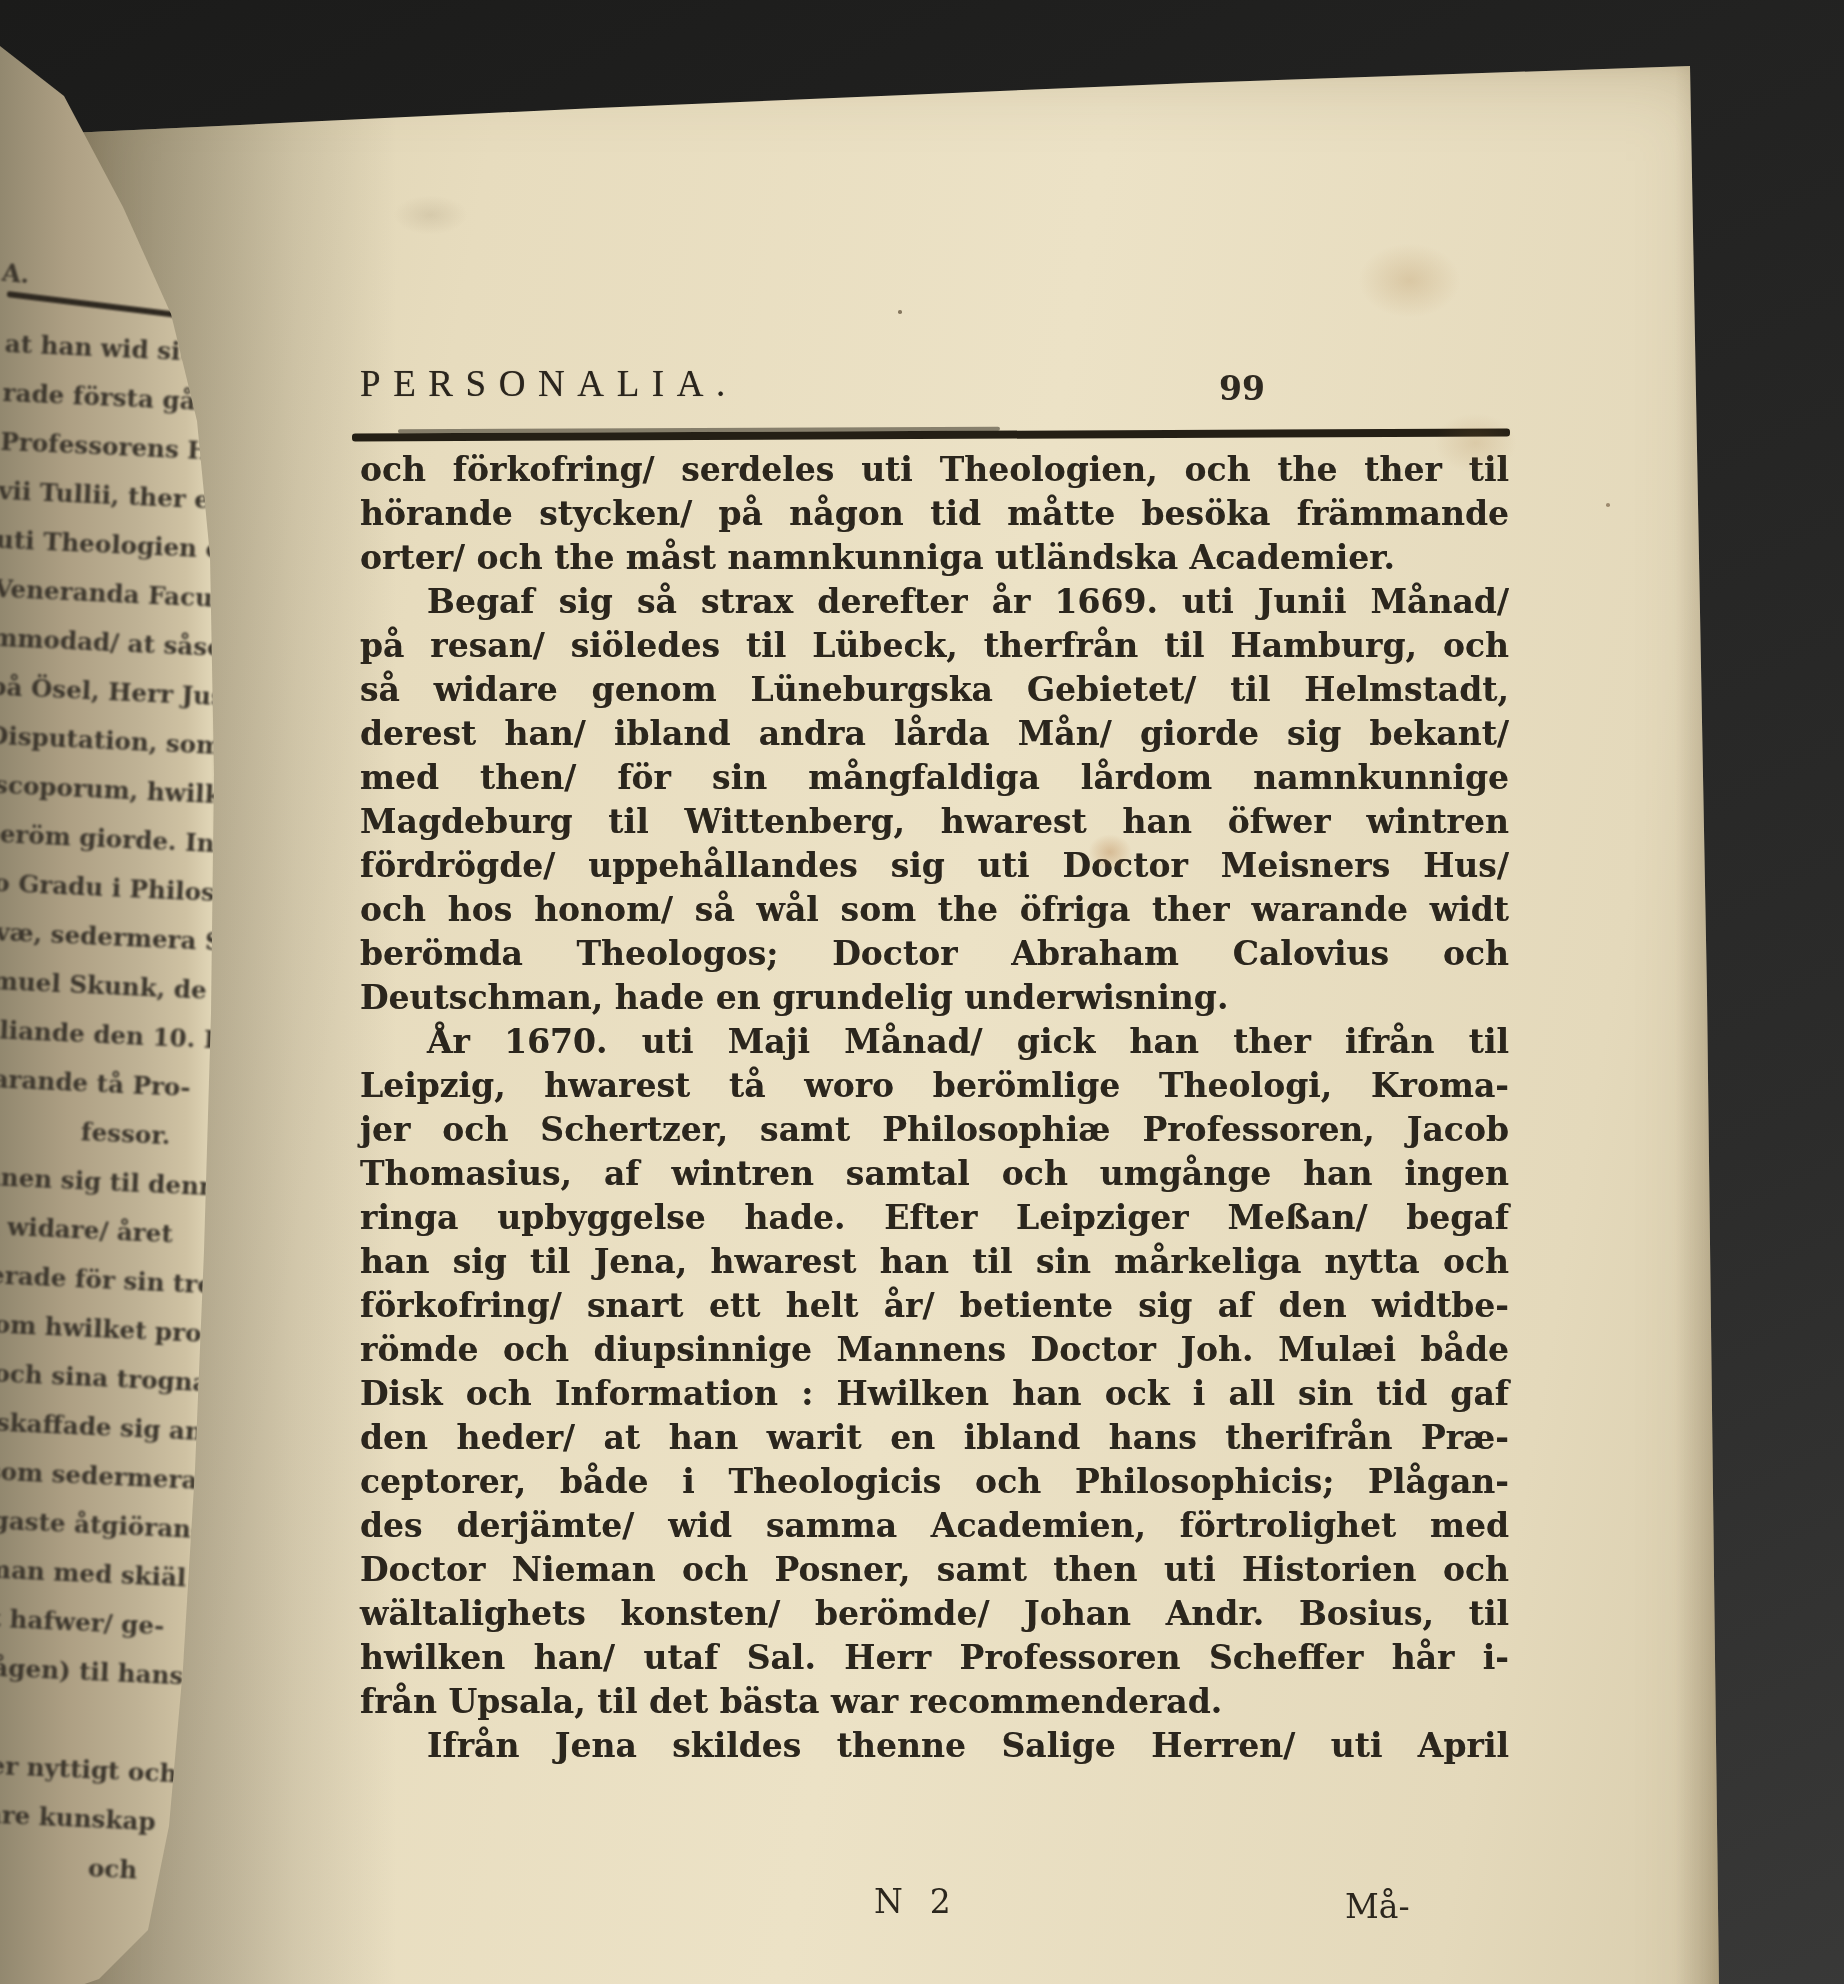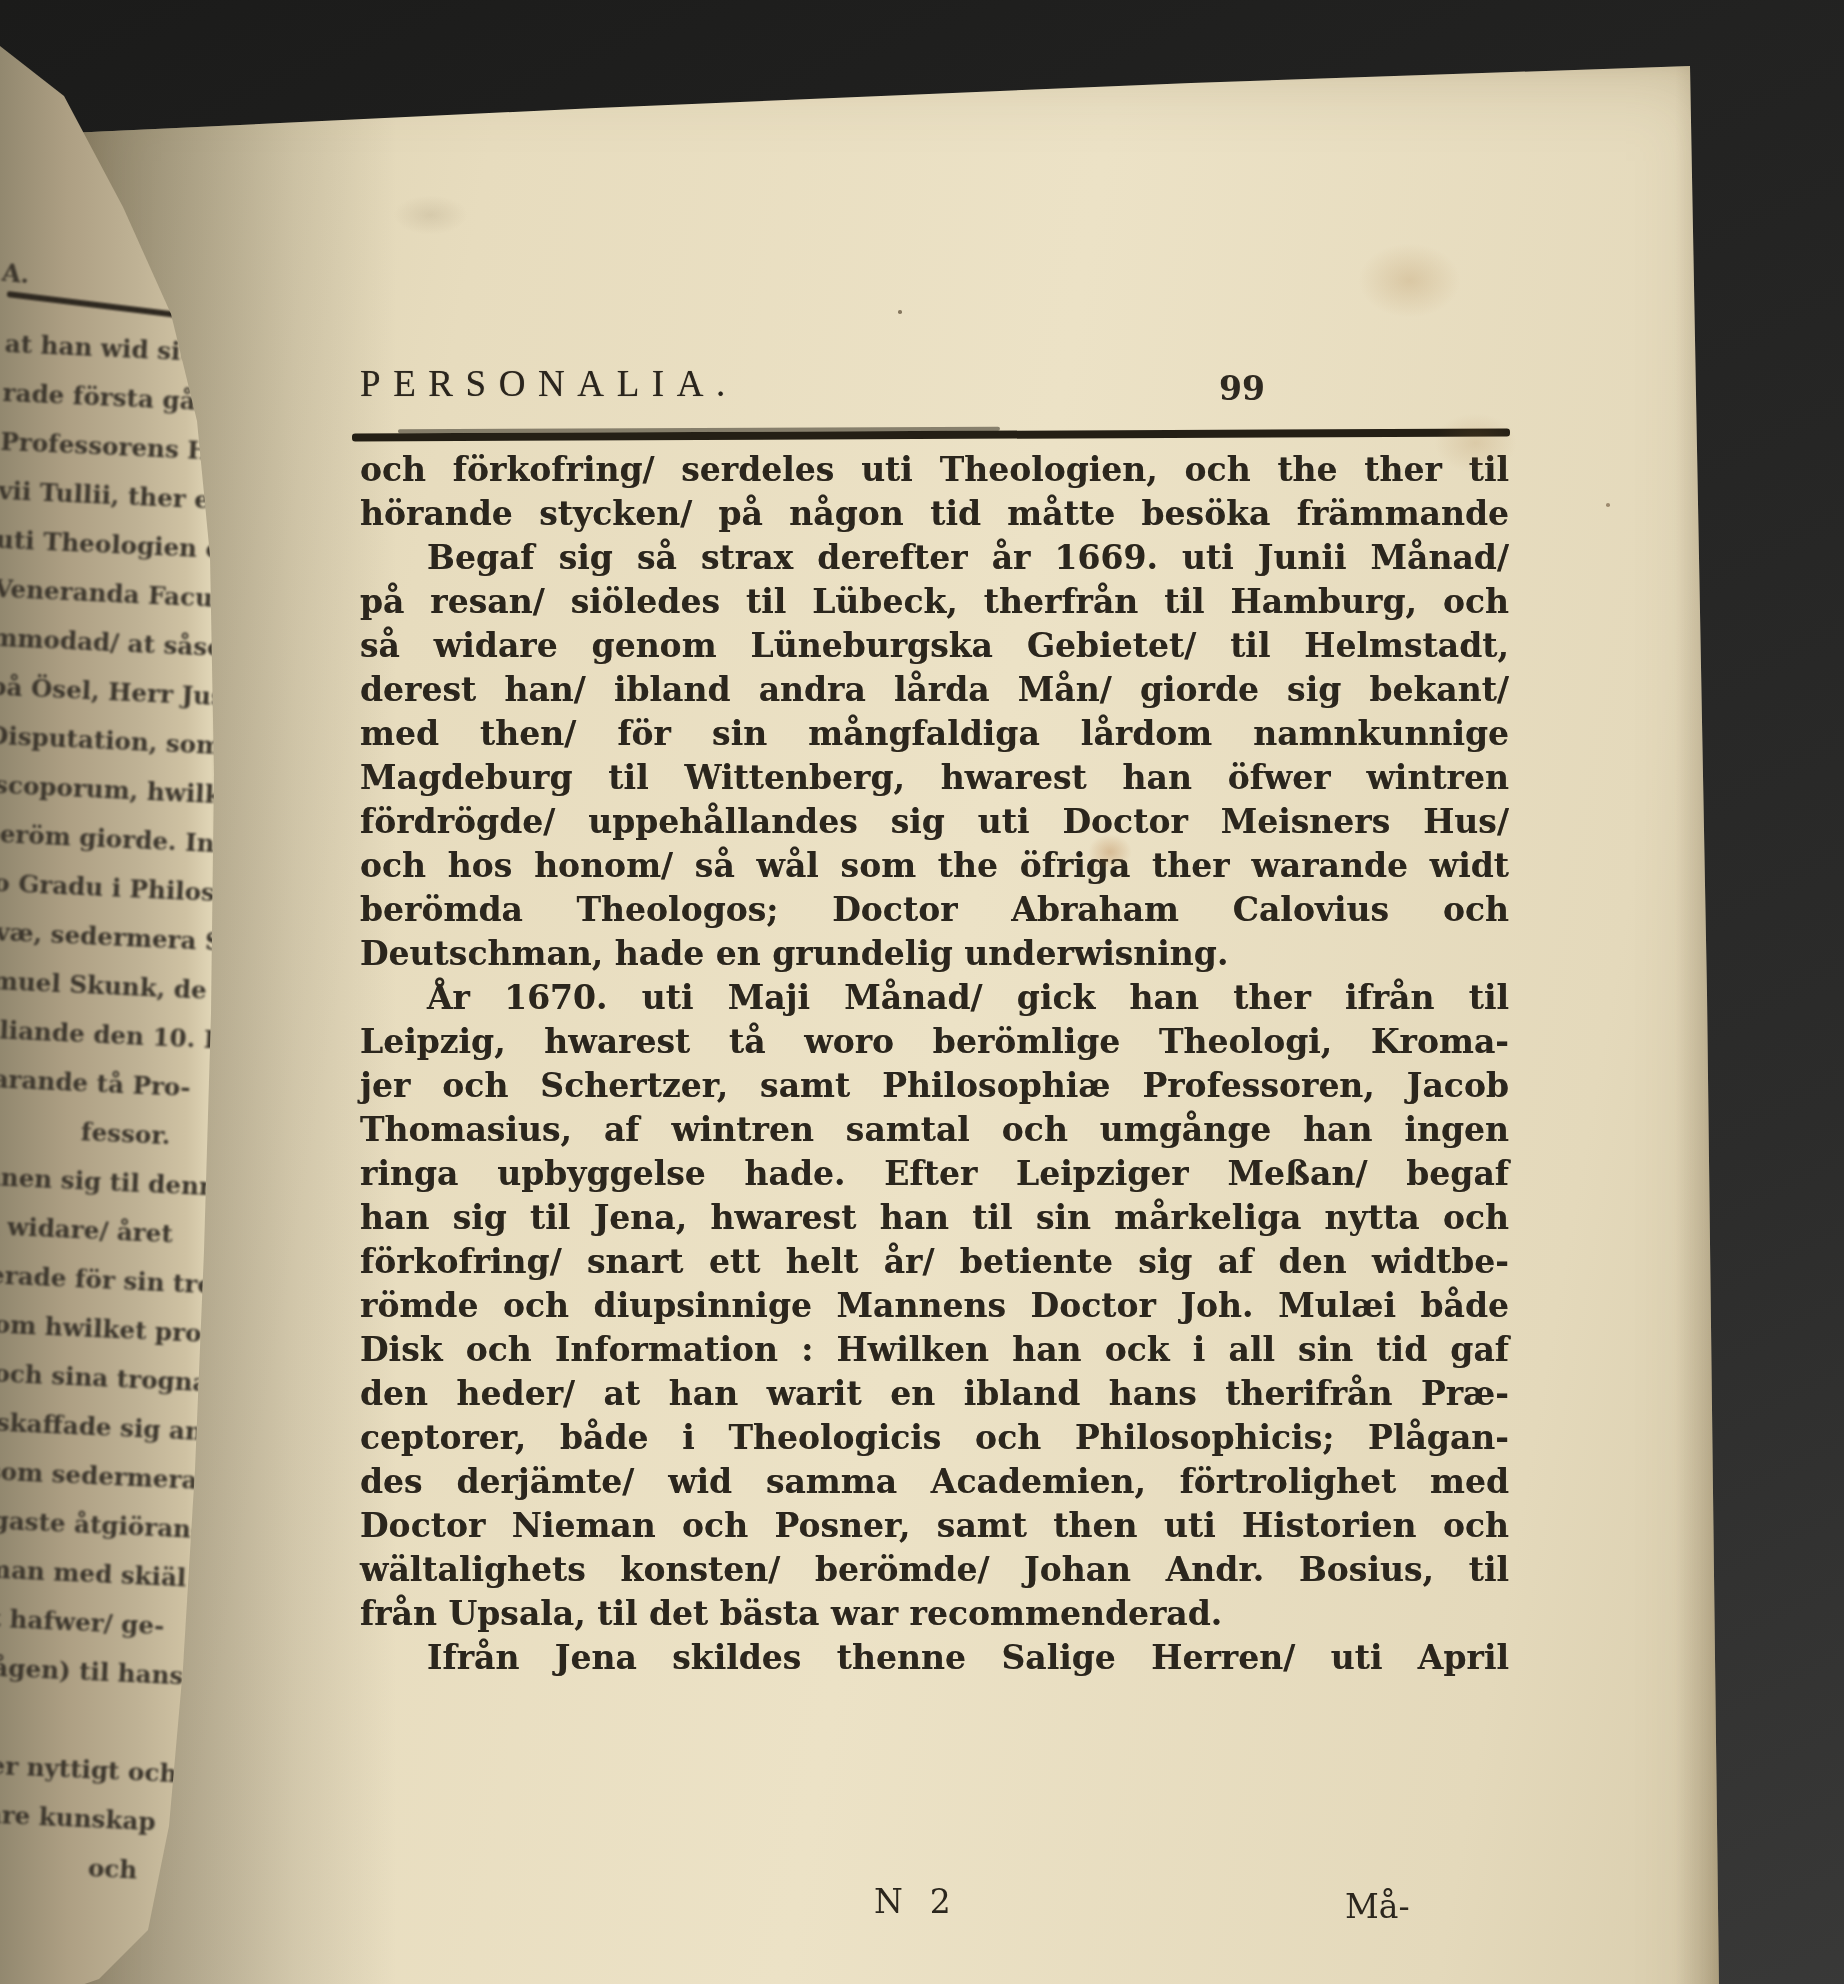--- a/index.html
+++ b/index.html
@@ -77,20 +77,21 @@
     <div class="gutter-shadow"></div>
     <div class="edge-shadow-right"></div>
 
     <div class="head-title">PERSONALIA.</div>
     <div class="page-number">99</div>
     <div class="head-rule"></div>
 
     <main class="body-text">
       <p class="line">och förkofring/ serdeles uti Theologien, och the ther til</p>
         <p class="line">hörande stycken/ på någon tid måtte besöka främmande</p>
+        <p class="line end">orter/ och the måst namnkunniga utländska Academier.</p>
         <p class="line indent">Begaf sig så strax derefter år 1669. uti Junii Månad/</p>
         <p class="line">på resan/ siöledes til Lübeck, therfrån til Hamburg, och</p>
         <p class="line">så widare genom Lüneburgska Gebietet/ til Helmstadt,</p>
         <p class="line">derest han/ ibland andra lårda Mån/ giorde sig bekant/</p>
         <p class="line">med then/ för sin mångfaldiga lårdom namnkunnige</p>
         <p class="line">Magdeburg til Wittenberg, hwarest han öfwer wintren</p>
         <p class="line">fördrögde/ uppehållandes sig uti Doctor Meisners Hus/</p>
         <p class="line">och hos honom/ så wål som the öfriga ther warande widt</p>
         <p class="line">berömda Theologos; Doctor Abraham Calovius och</p>
         <p class="line end">Deutschman, hade en grundelig underwisning.</p>
@@ -101,20 +102,21 @@
         <p class="line">ringa upbyggelse hade.  Efter Leipziger Meßan/ begaf</p>
         <p class="line">han sig til Jena, hwarest han til sin mårkeliga nytta och</p>
         <p class="line">förkofring/ snart ett helt år/ betiente sig af den widtbe-</p>
         <p class="line">römde och diupsinnige Mannens Doctor Joh. Mulæi både</p>
         <p class="line">Disk och Information : Hwilken han ock i all sin tid gaf</p>
         <p class="line">den heder/ at han warit en ibland hans therifrån Præ-</p>
         <p class="line">ceptorer, både i Theologicis och Philosophicis; Plågan-</p>
         <p class="line">des derjämte/ wid samma Academien, förtrolighet med</p>
         <p class="line">Doctor Nieman och Posner, samt then uti Historien och</p>
         <p class="line">wältalighets konsten/ berömde/ Johan Andr. Bosius, til</p>
+        <p class="line">hwilken han/ utaf Sal. Herr Professoren Scheffer hår i-</p>
         <p class="line end">från Upsala, til det bästa war recommenderad.</p>
         <p class="line indent">Ifrån Jena skildes thenne Salige Herren/ uti April</p>
     </main>
 
     <div class="page-footer">
       <span class="signature">N 2</span>
       <span class="catchword">Må-</span>
     </div>
 
     <div class="stain s1"></div>

